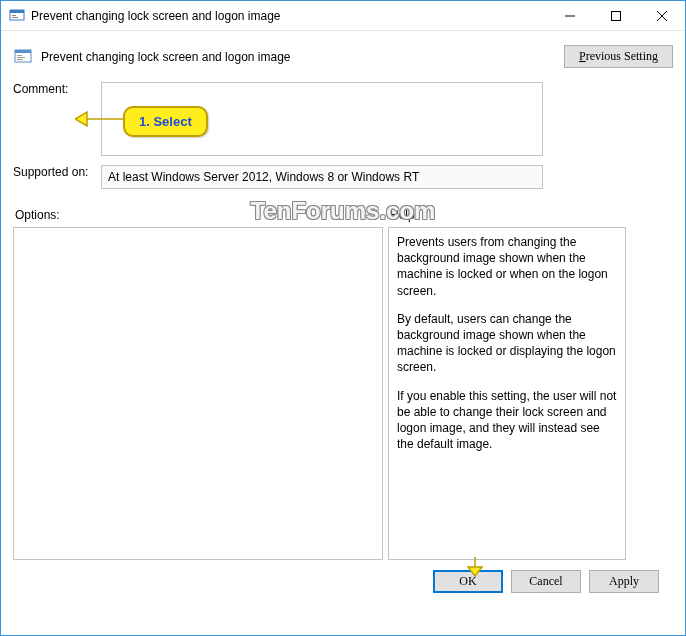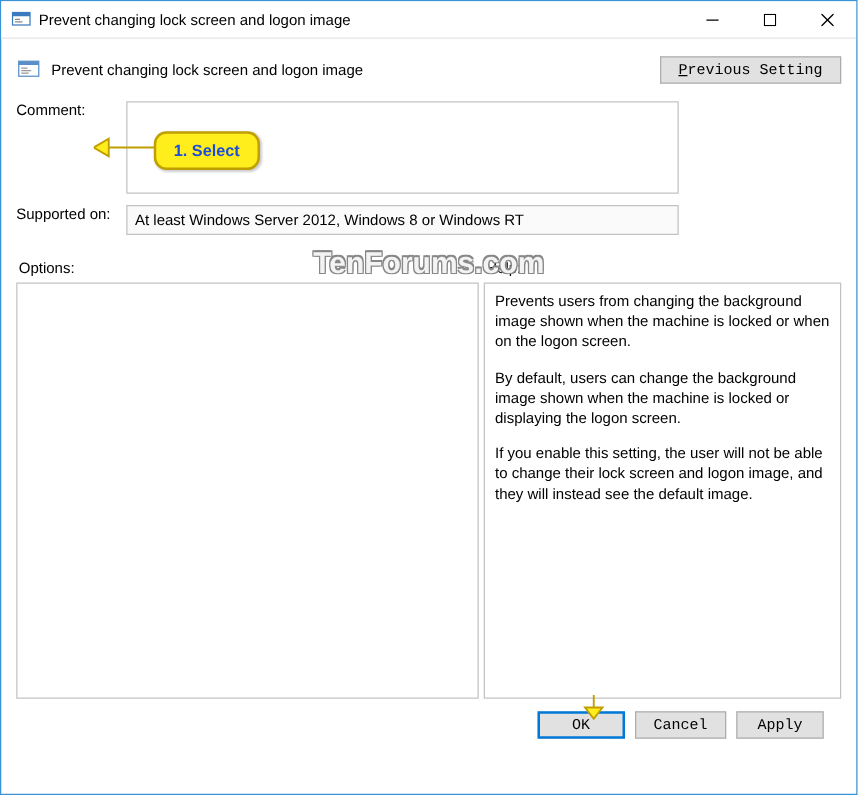--- a/index.html
+++ b/index.html
@@ -43,21 +43,21 @@
       display: flex; align-items: center; justify-content: center;
     }
     .header-title { font-size: 12px; }
     .nav-buttons { display: flex; gap: 6px; }
     .btn {
       background: #e1e1e1;
       border: 1px solid #adadad;
       padding: 3px 14px;
       font-size: 12px;
       cursor: pointer;
-      font-family: Liberation Mono, monospace;
+      font-family: Liberation Serif, serif;
     }
     .btn-default { border: 2px solid #0078d7; padding: 2px 20px; background: #e1e1e1; }
     .u { text-decoration: underline; }
     .config-row { display: flex; gap: 20px; margin-bottom: 6px; position: relative; }
     .radio-group { display: flex; flex-direction: column; gap: 14px; padding-top: 1px; width: 120px; }
     .radio-item { display: flex; align-items: center; gap: 5px; }
     .radio-item input { margin: 0; }
     .radio-item label { font-size: 12px; cursor: pointer; }
     .comment-area { flex: 1; }
     .comment-label { display: inline-block; width: 88px; vertical-align: top; }
@@ -84,21 +84,21 @@
     .options-col { width: 375px; }
     .help-col { flex: 1; }
     .col-label { font-size: 12px; margin-bottom: 5px; display: block; padding-left: 2px; }
     .options-box {
       width: 370px; height: 333px;
       border: 1px solid #c3c3c3;
       background: #fff;
       overflow-y: scroll;
     }
     .help-box {
-      width: 286px; height: 333px;
+      width: 238px; height: 333px;
       border: 1px solid #c3c3c3;
       background: #fff;
       padding: 6px 8px;
       font-size: 12px;
       line-height: 1.35;
       overflow-y: scroll;
     }
     .help-box p { margin-bottom: 12px; }
     .footer {
       display: flex; justify-content: flex-end; gap: 8px;

